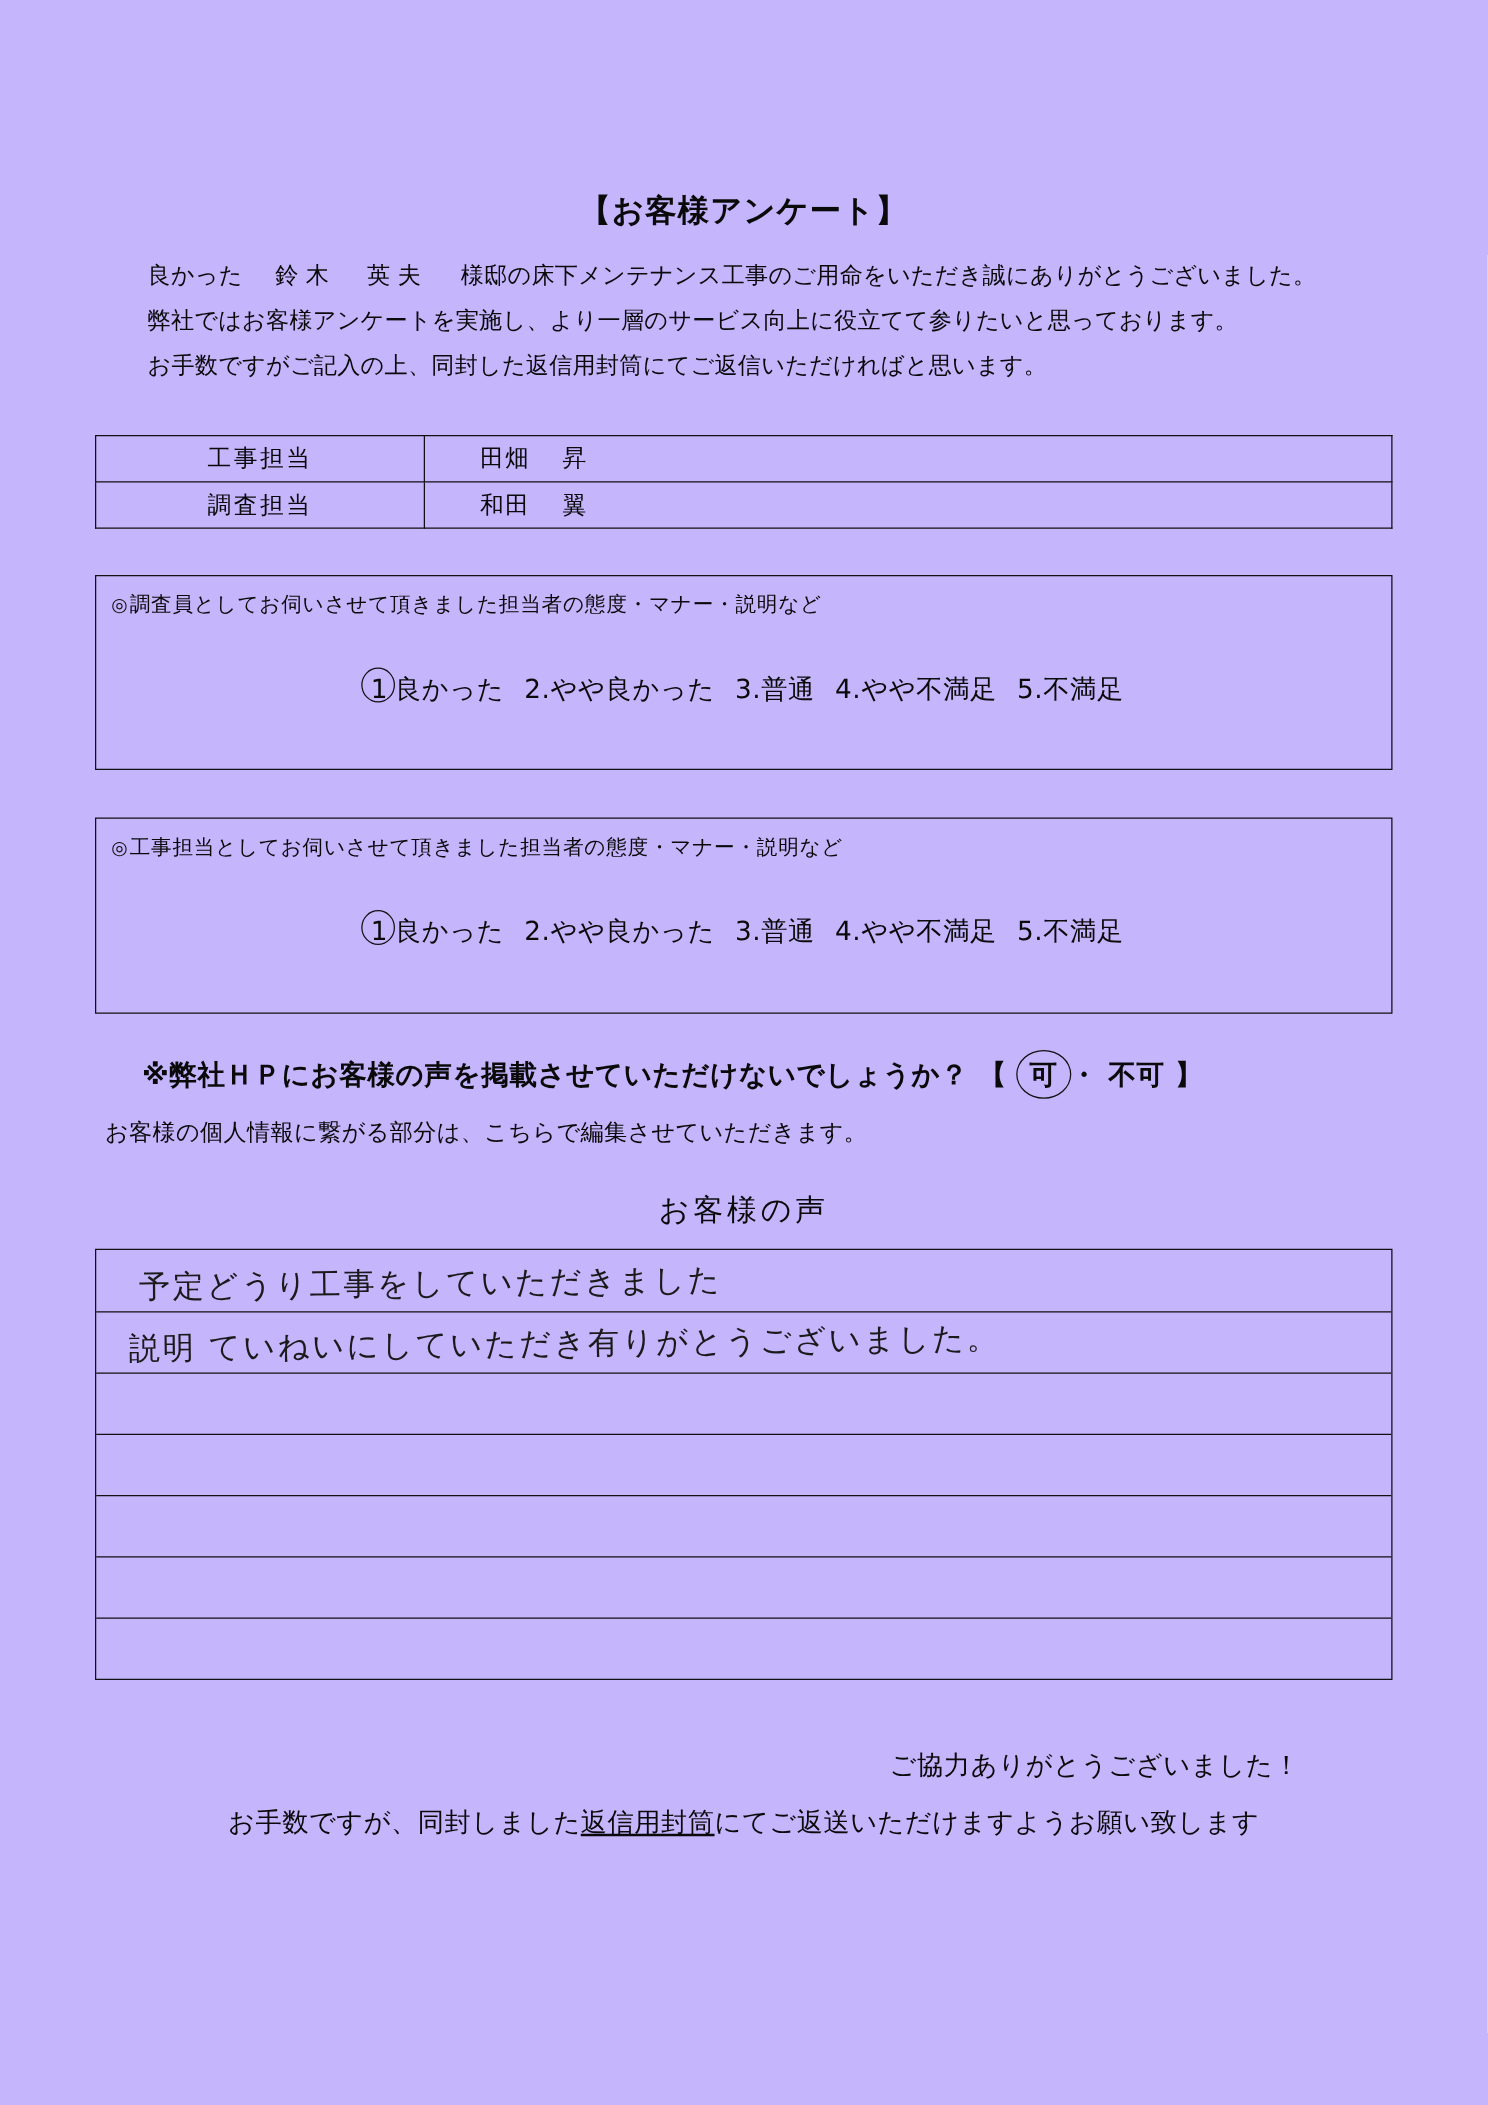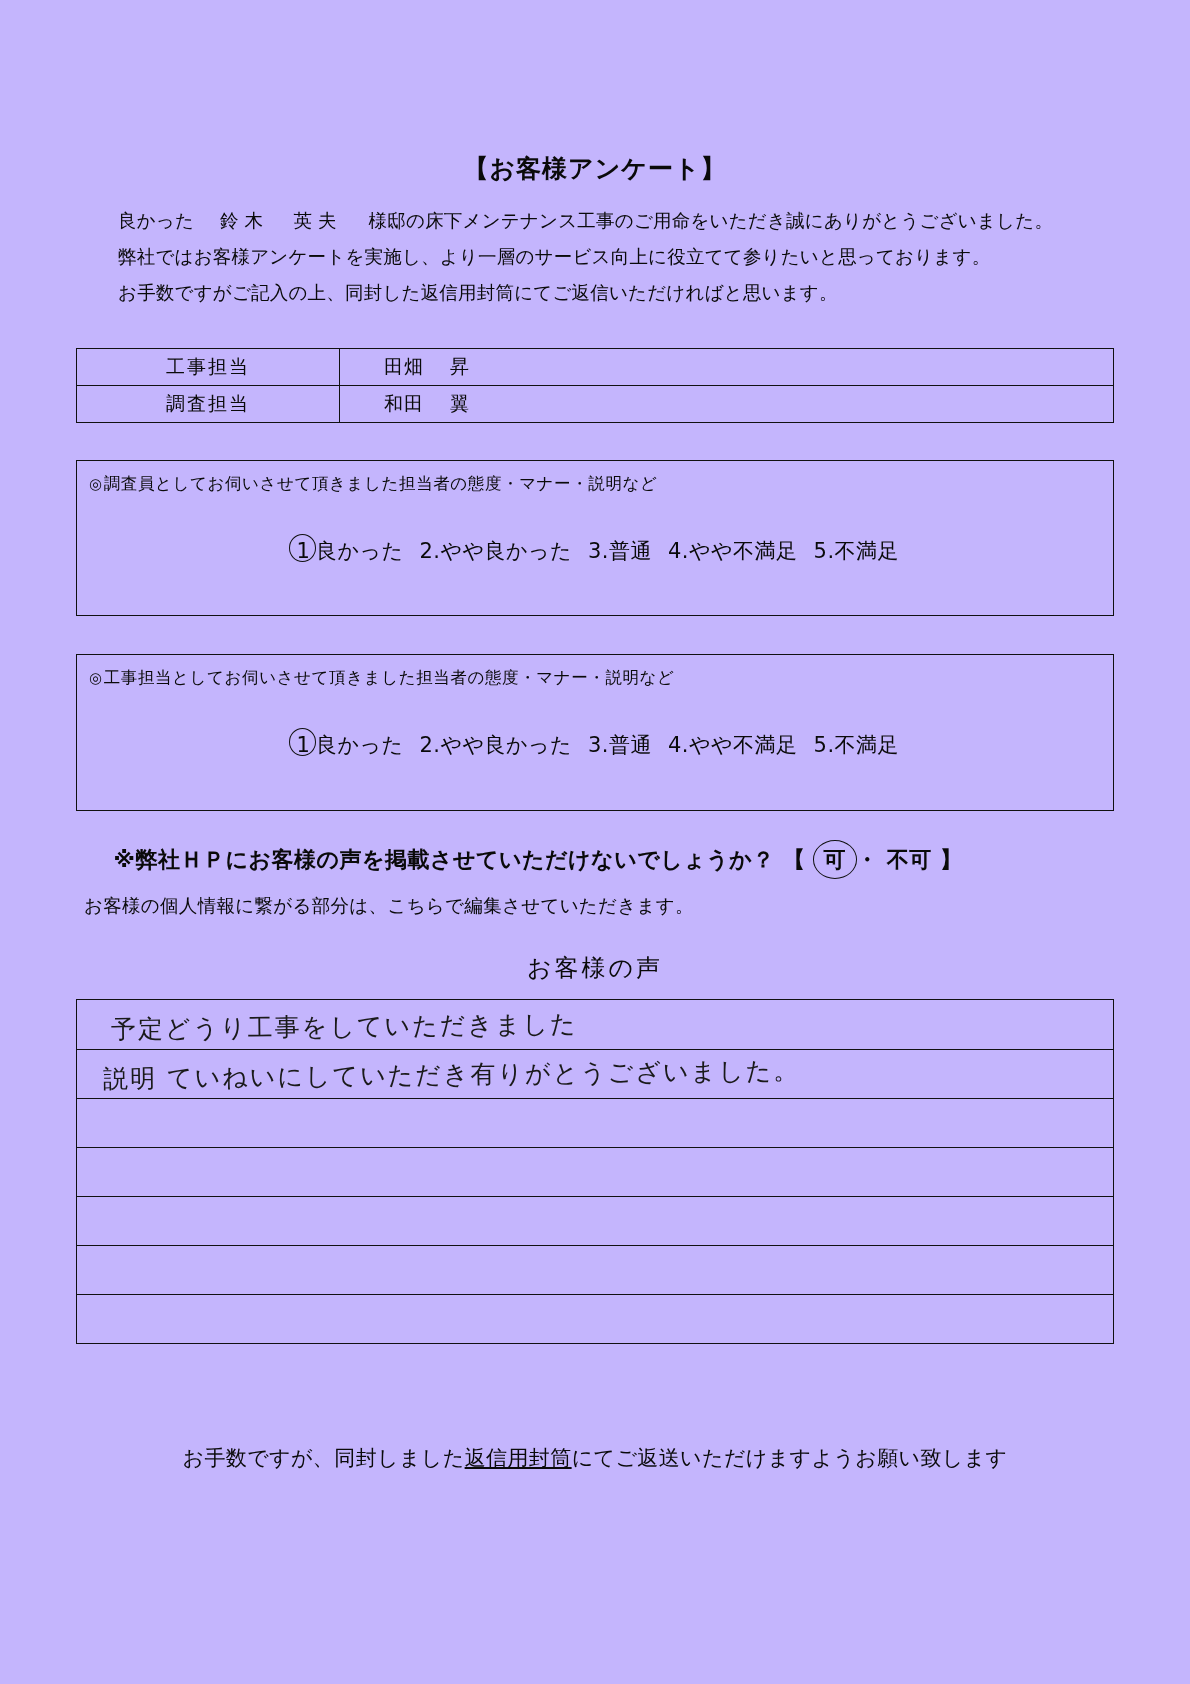--- a/index.html
+++ b/index.html
@@ -282,17 +282,18 @@
     <div class="rule" style="top:49px;"></div>
     <div class="rule" style="top:98px;"></div>
     <div class="rule" style="top:147px;"></div>
     <div class="rule" style="top:196px;"></div>
     <div class="rule" style="top:245px;"></div>
     <div class="rule" style="top:294px;"></div>
     <div class="hw" id="hw-1">予定どうり工事をしていただきました</div>
     <div class="hw" id="hw-2">説明 ていねいにしていただき有りがとうございました。</div>
   </div>
 
+  <div class="footer-thanks">ご協力ありがとうございました！</div>
   <div class="footer-note">
     <span>お手数ですが、同封しました</span><span class="u">返信用封筒</span><span>にてご返送いただけますようお願い致します</span>
   </div>
 
 </div>
 
 </body></html>

